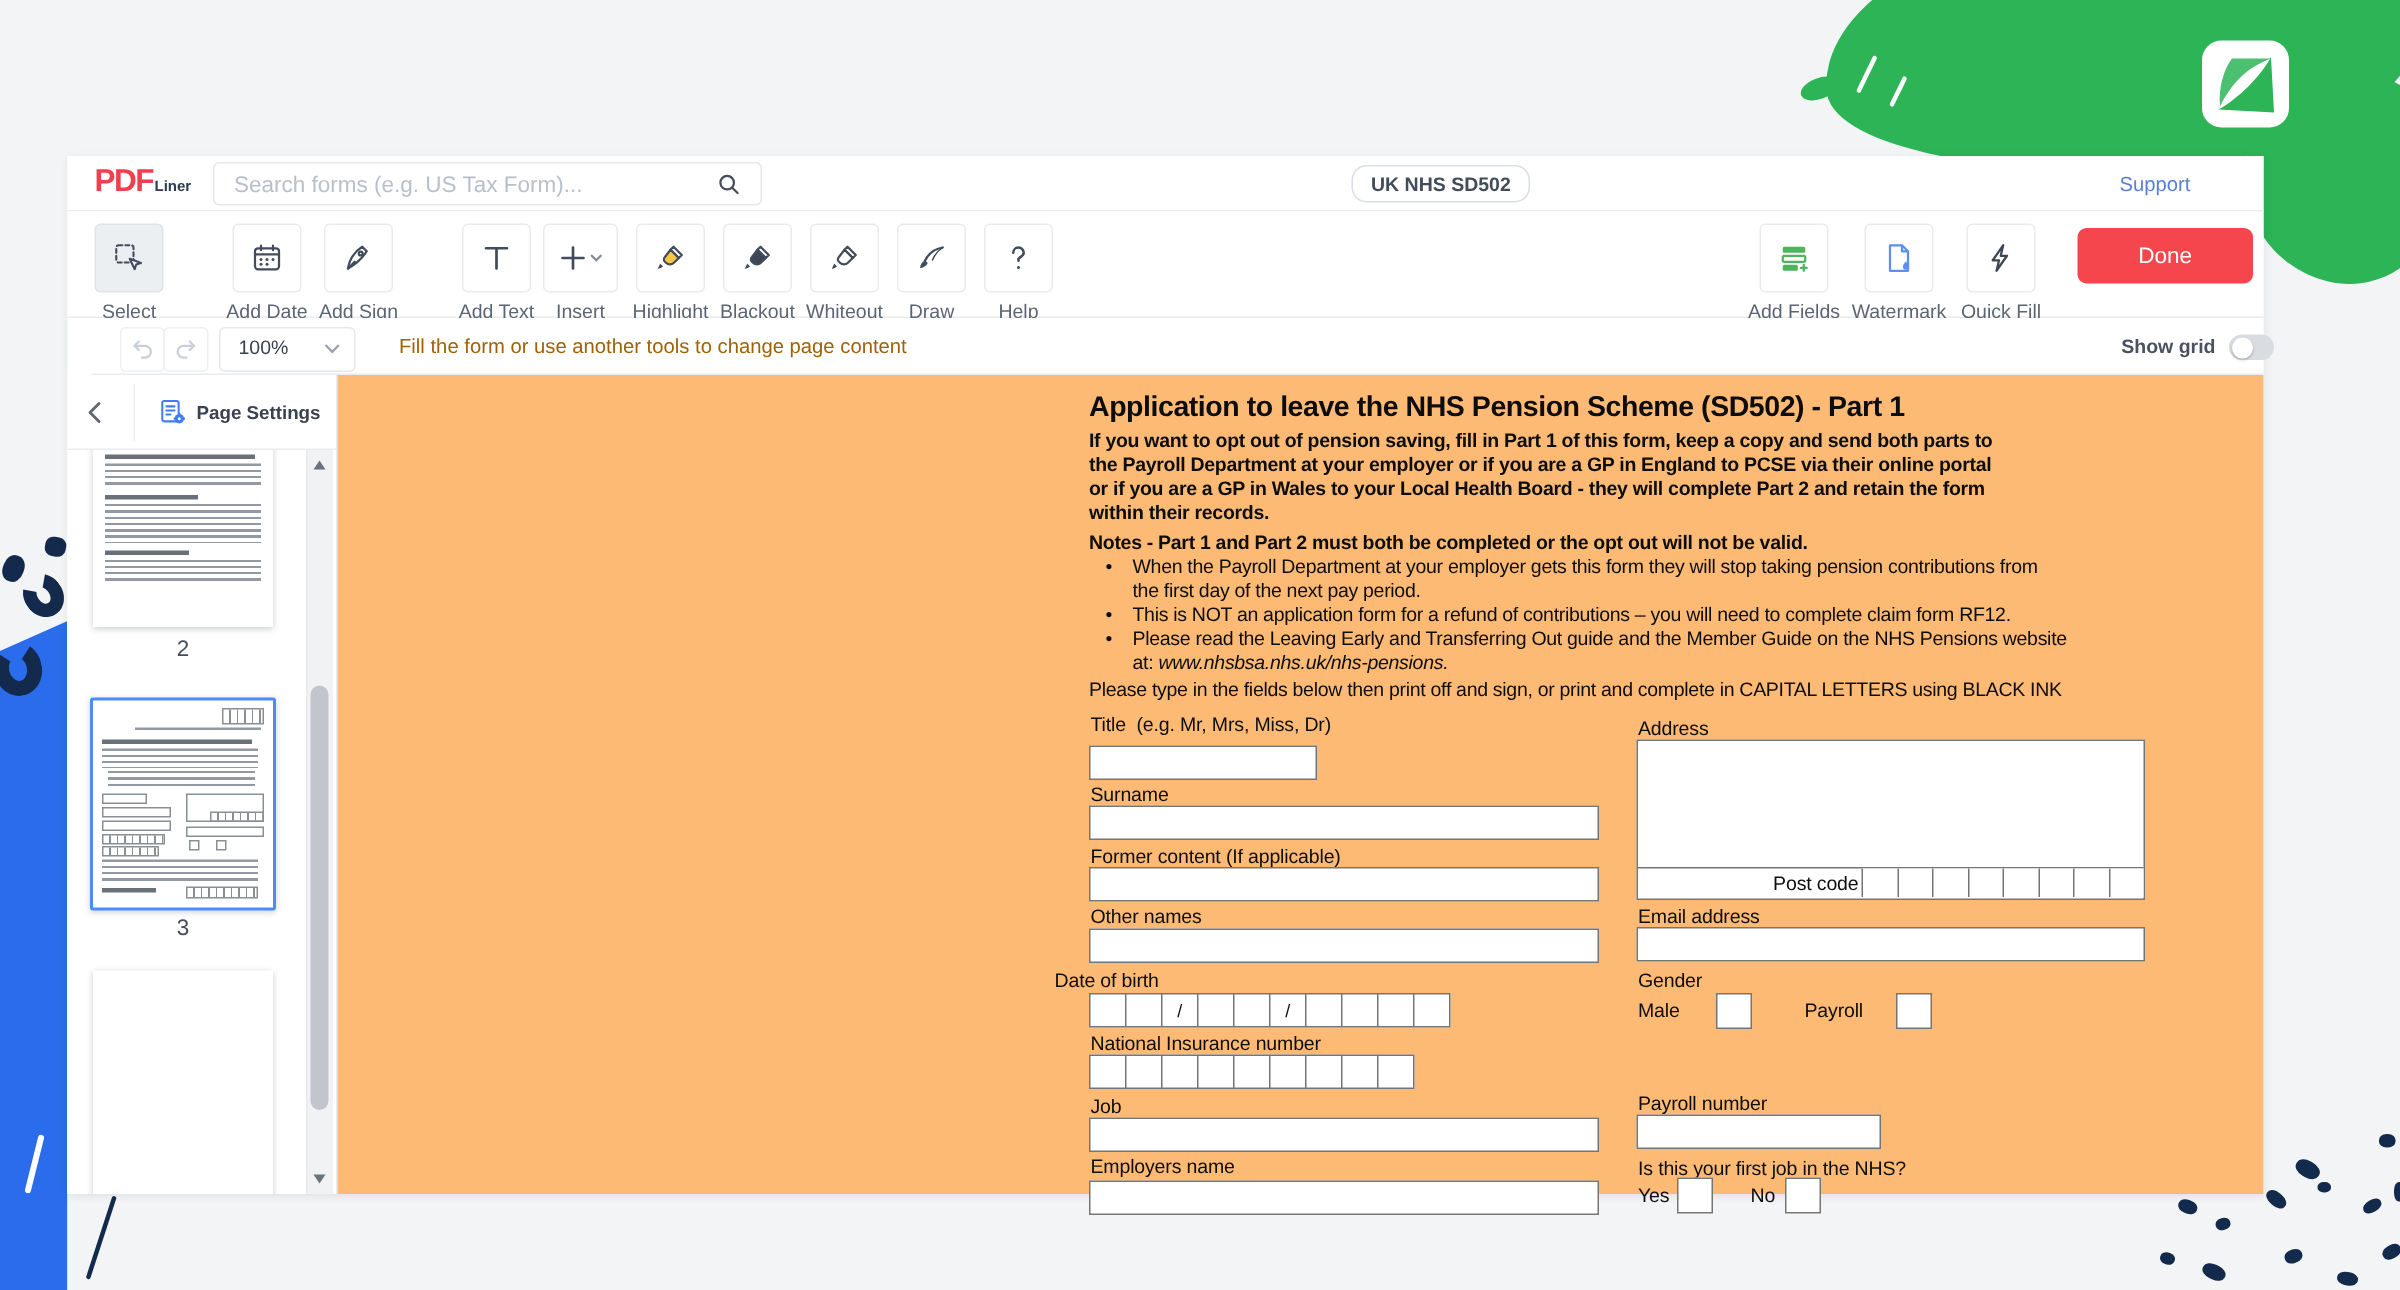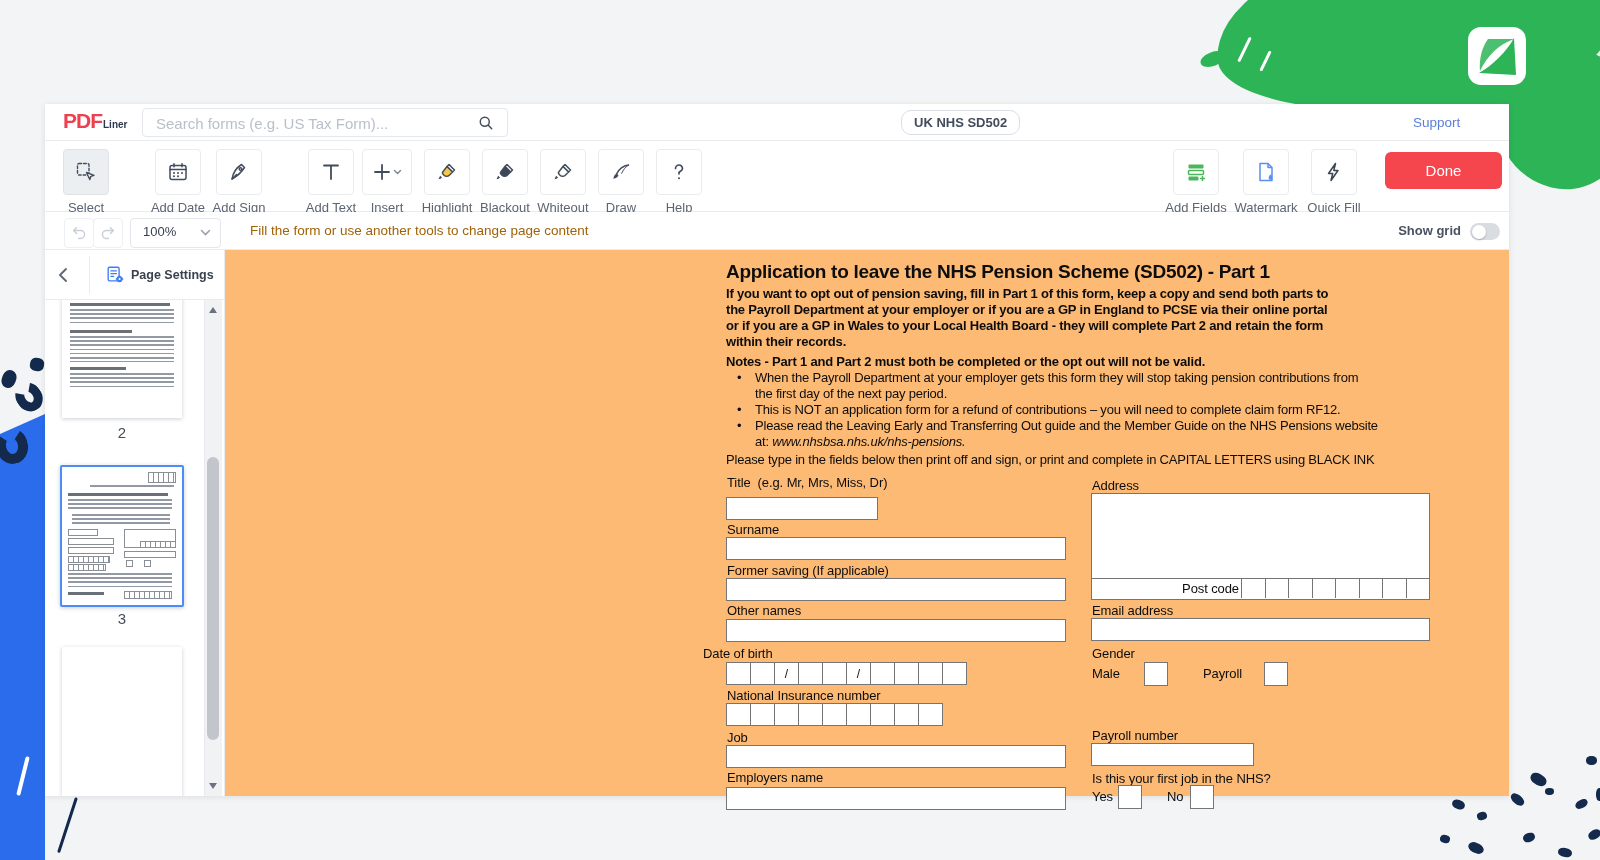--- a/index.html
+++ b/index.html
@@ -25,21 +25,21 @@
   .toolbar{left:0;top:37px;right:0;height:71px;border-bottom:1px solid #e9ebee;background:#fff;}
   .tool{position:absolute;top:8px;width:70px;text-align:center;cursor:pointer;}
   .tbox{width:44px;height:44px;margin:0 auto;border:1px solid #e9ebee;border-radius:4px;background:#fff;
     display:flex;align-items:center;justify-content:center;}
   .tbox.active{background:#eceff2;border-color:#dfe3e8;}
   .tbox.wide{width:48px;}
   .tlabel{font-size:13px;color:#5c6573;margin-top:5px;white-space:nowrap;}
   .done{left:1340px;top:11px;width:117px;height:37px;background:#f5464e;border-radius:6px;
     color:#fff;font-size:15px;font-weight:400;text-align:center;line-height:37px;cursor:pointer;}
   
-  .subbar{left:0;top:108px;right:0;height:38px;border-bottom:1px solid #e9ebee;background:#fff;}
+  .subbar{left:16px;top:108px;right:0;height:38px;border-bottom:1px solid #e9ebee;background:#fff;}
   .sq{position:absolute;top:6px;width:28px;height:28px;border:1px solid #edeff2;border-radius:4px;
     display:flex;align-items:center;justify-content:center;background:#fff;}
   .zoomsel{position:absolute;left:85px;top:6px;width:77px;height:28px;border:1px solid #e4e7eb;border-radius:4px;
     font-size:13px;color:#39414f;line-height:26px;padding-left:12px;cursor:pointer;background:#fff;}
   .hint{position:absolute;left:205px;top:0;height:38px;line-height:38px;font-size:13.5px;color:#a16207;}
   .gridlbl{position:absolute;left:1300px;top:0;width:116px;height:38px;line-height:38px;text-align:right;
     font-size:13px;font-weight:600;color:#4a5260;}
   .switch{position:absolute;left:1425px;top:11px;width:30px;height:17px;border-radius:9px;background:#d9dde2;cursor:pointer;}
   .knob{position:absolute;left:1.5px;top:1.5px;width:14px;height:14px;border-radius:50%;background:#fff;box-shadow:0 1px 2px rgba(0,0,0,.25);}
   
@@ -415,21 +415,21 @@
       <div class="dreg" style="left:501px;top:202px;">Please type in the fields below then print off and sign, or print and complete in CAPITAL LETTERS using BLACK INK</div>
 
       <div class="flabel" style="left:502px;top:225px;">
         <span>Title</span>&nbsp;&nbsp;<span>(e.g. Mr, Mrs, Miss, Dr)</span>
       </div>
       <div class="fbox" style="left:501px;top:247px;width:150px;"></div>
 
       <div class="flabel" style="left:502px;top:272px;">Surname</div>
       <div class="fbox" style="left:501px;top:287px;width:338px;"></div>
 
-      <div class="flabel" style="left:502px;top:313px;">Former saving (If applicable)</div>
+      <div class="flabel" style="left:502px;top:313px;">Former content (If applicable)</div>
       <div class="fbox" style="left:501px;top:328px;width:338px;"></div>
 
       <div class="flabel" style="left:502px;top:353px;">Other names</div>
       <div class="fbox" style="left:501px;top:369px;width:338px;"></div>
 
       <div class="flabel" style="left:478px;top:396px;">Date of birth</div>
       <div class="cells" style="left:501px;top:412px;">
         <div></div>
         <div></div>
         <div>/</div>

